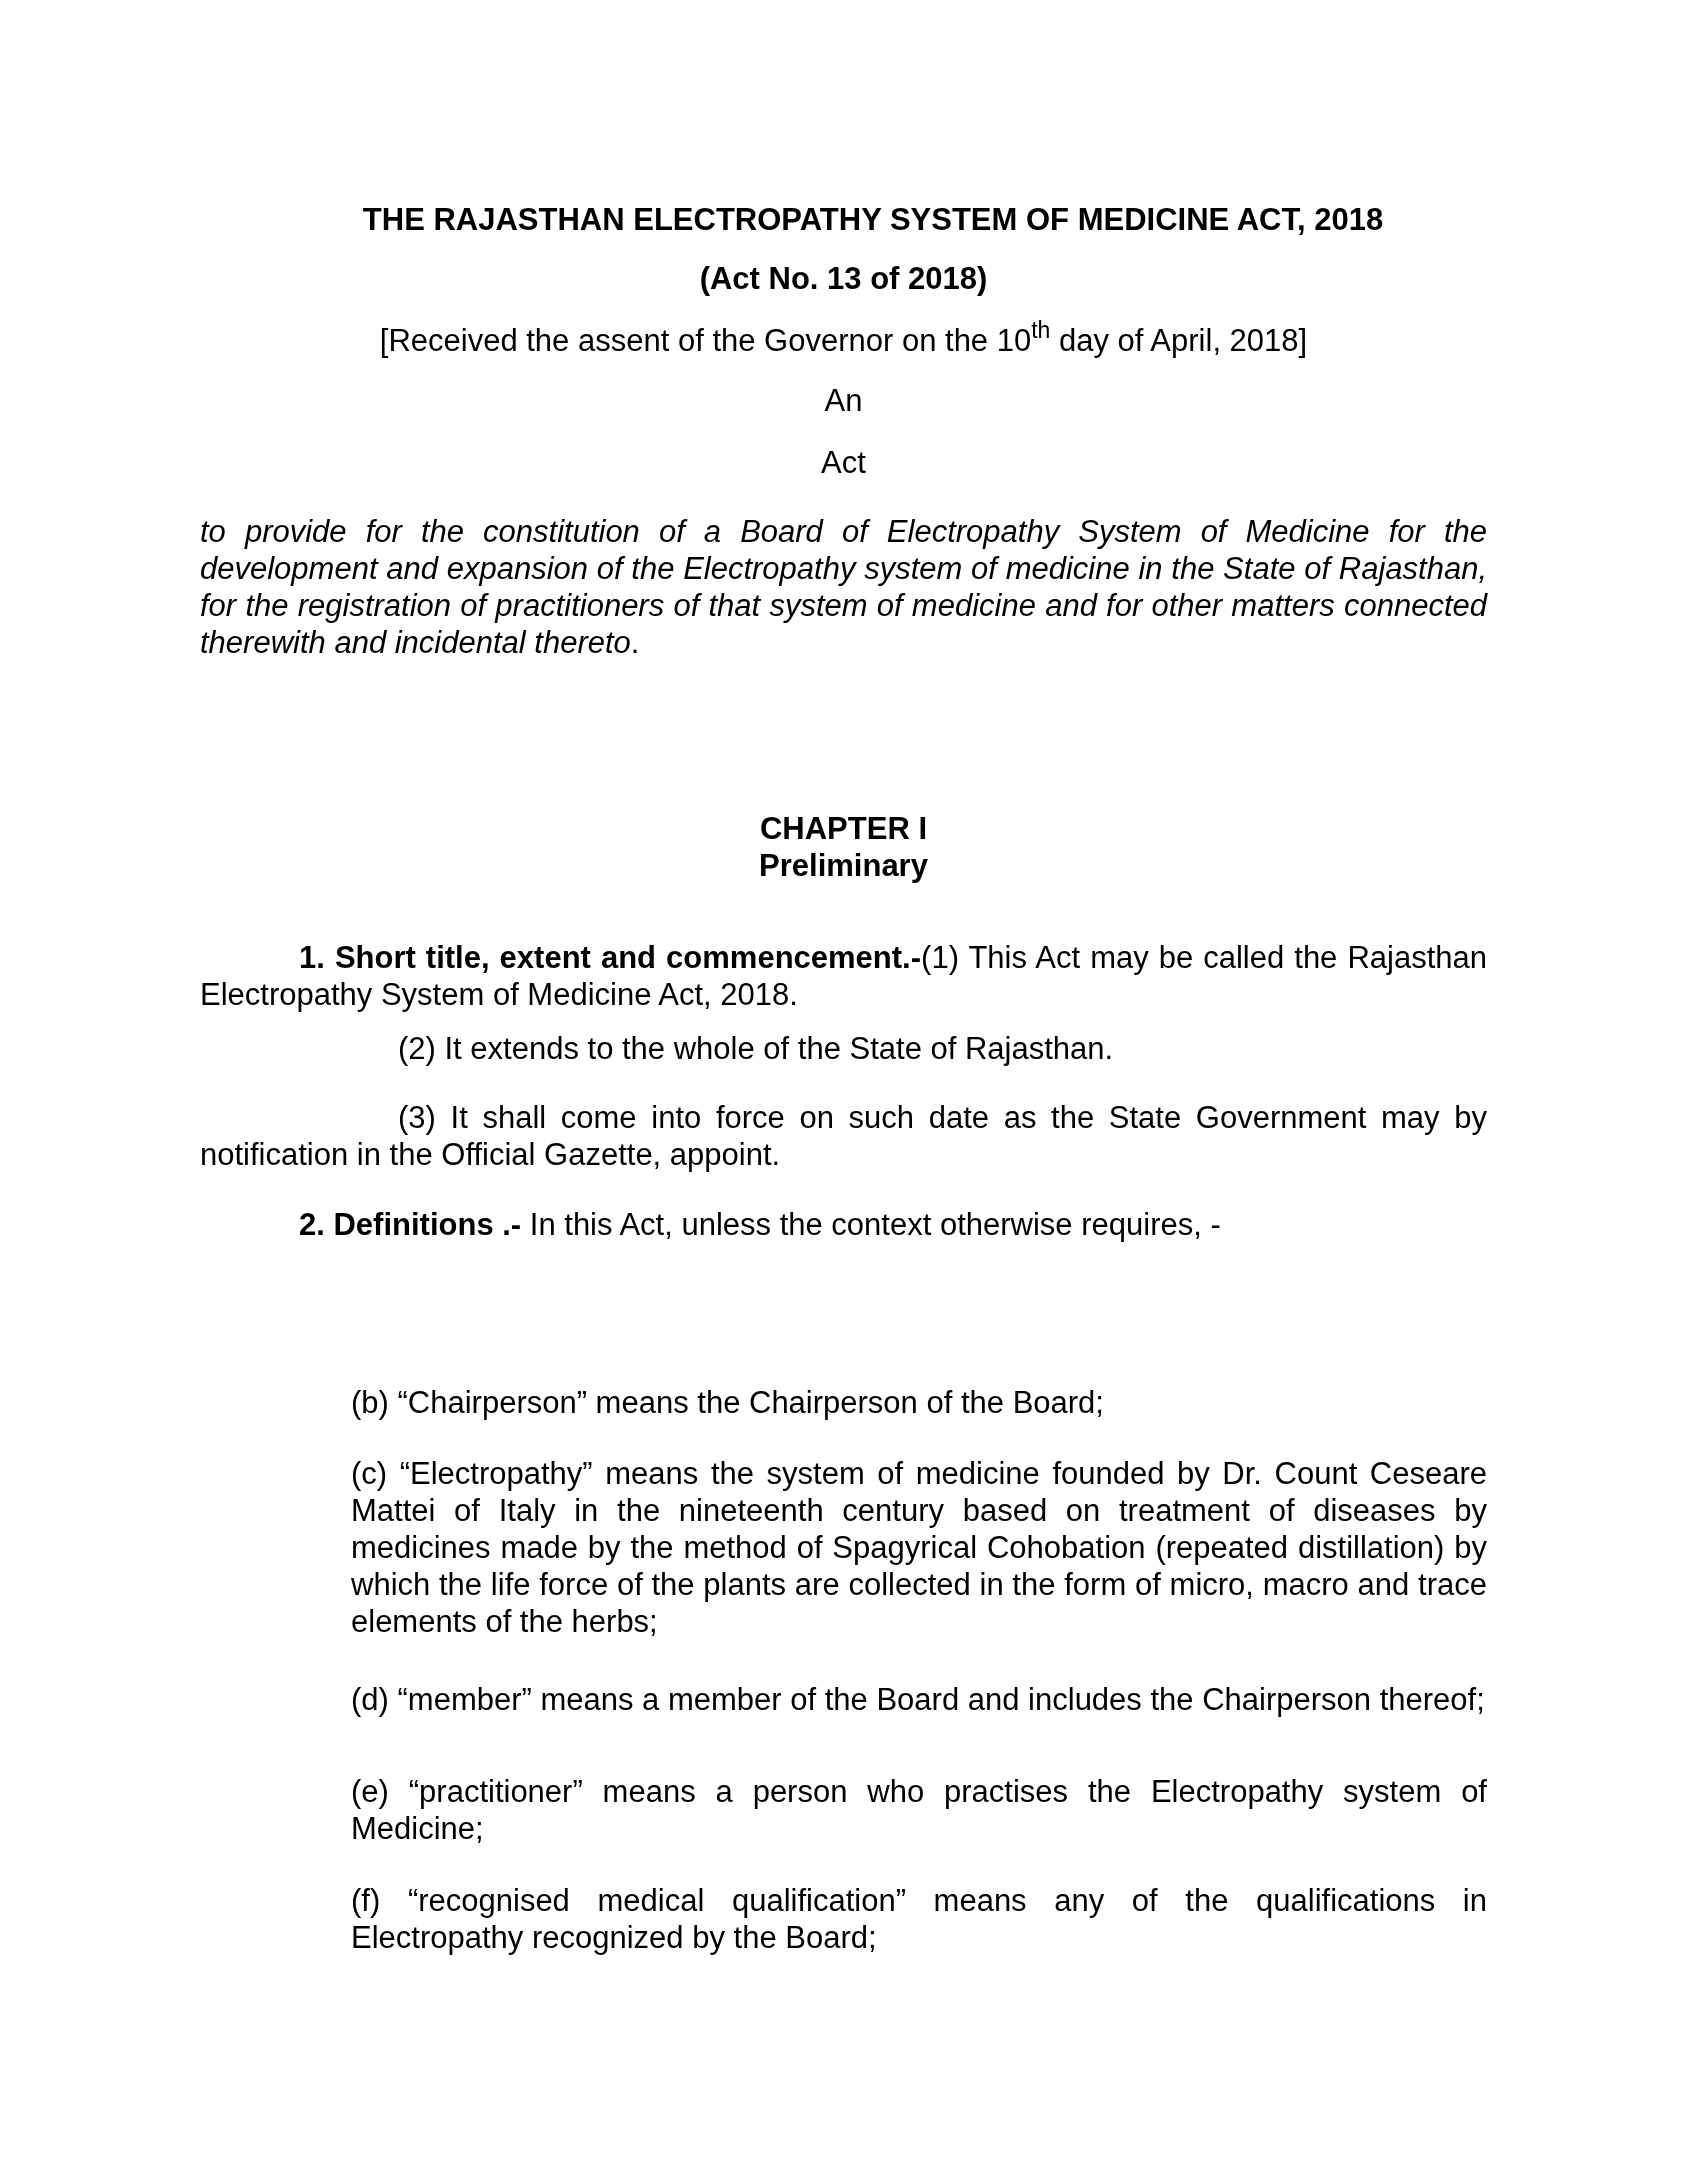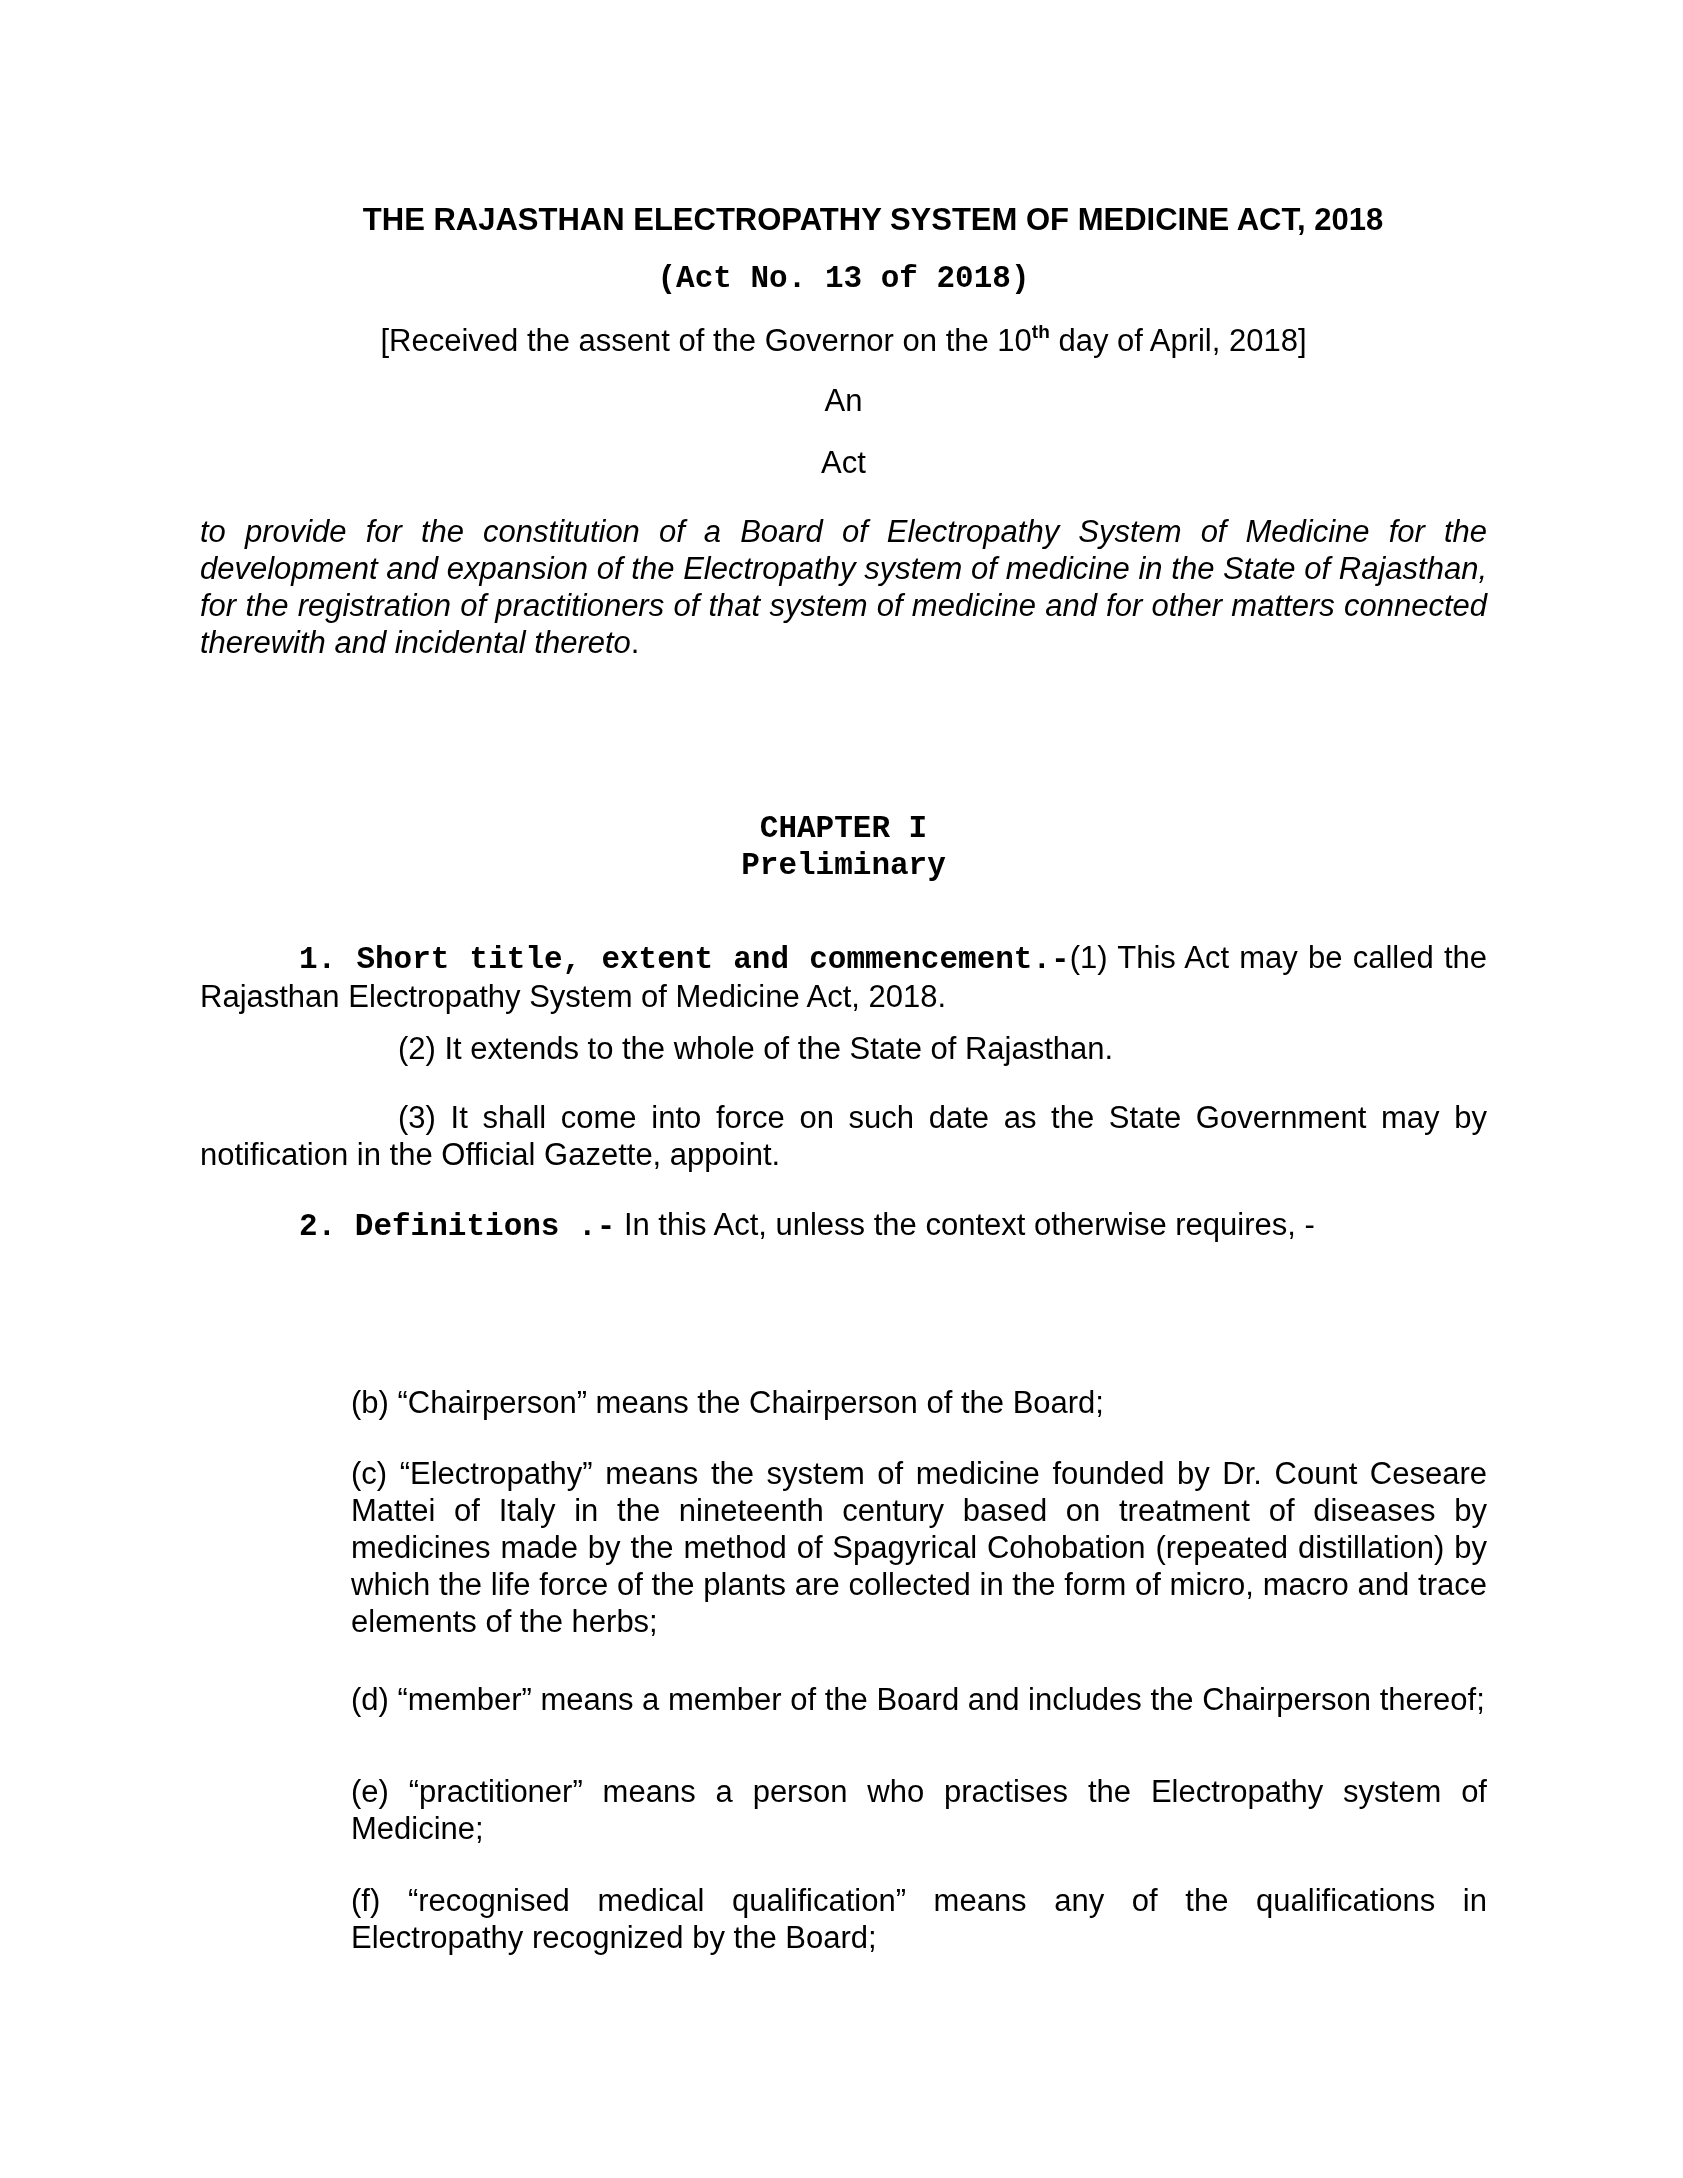--- a/index.html
+++ b/index.html
@@ -25,35 +25,34 @@
     }
     .blk {
       position: absolute;
       left: 200px;
       width: 1287px;
       margin: 0;
       white-space: normal;
     }
     .center { text-align: center; }
     .justify-last { text-align: justify; text-align-last: left; }
-    .bold { font-weight: bold; font-family: Liberation Mono, monospace; }
+    .bold { font-weight: bold; }
     .italic { font-style: italic; }
     .title {
       left: 200px;
       width: 1287px;
       padding-left: 59px;
       box-sizing: border-box;
       text-align: center;
       font-weight: bold;
     }
     sup {
-      font-size: 19px;
+      font-size: 23px;
       line-height: 0;
       vertical-align: 13px;
-      font-weight: bold;
     }
     .indent1 { text-indent: 55px; }
     .indent-sec { text-indent: 99px; }
     .indent-sub { text-indent: 198px; }
     .def {
       left: 351px;
       width: 1136px;
     }
     .chapter {
       line-height: 37px;

